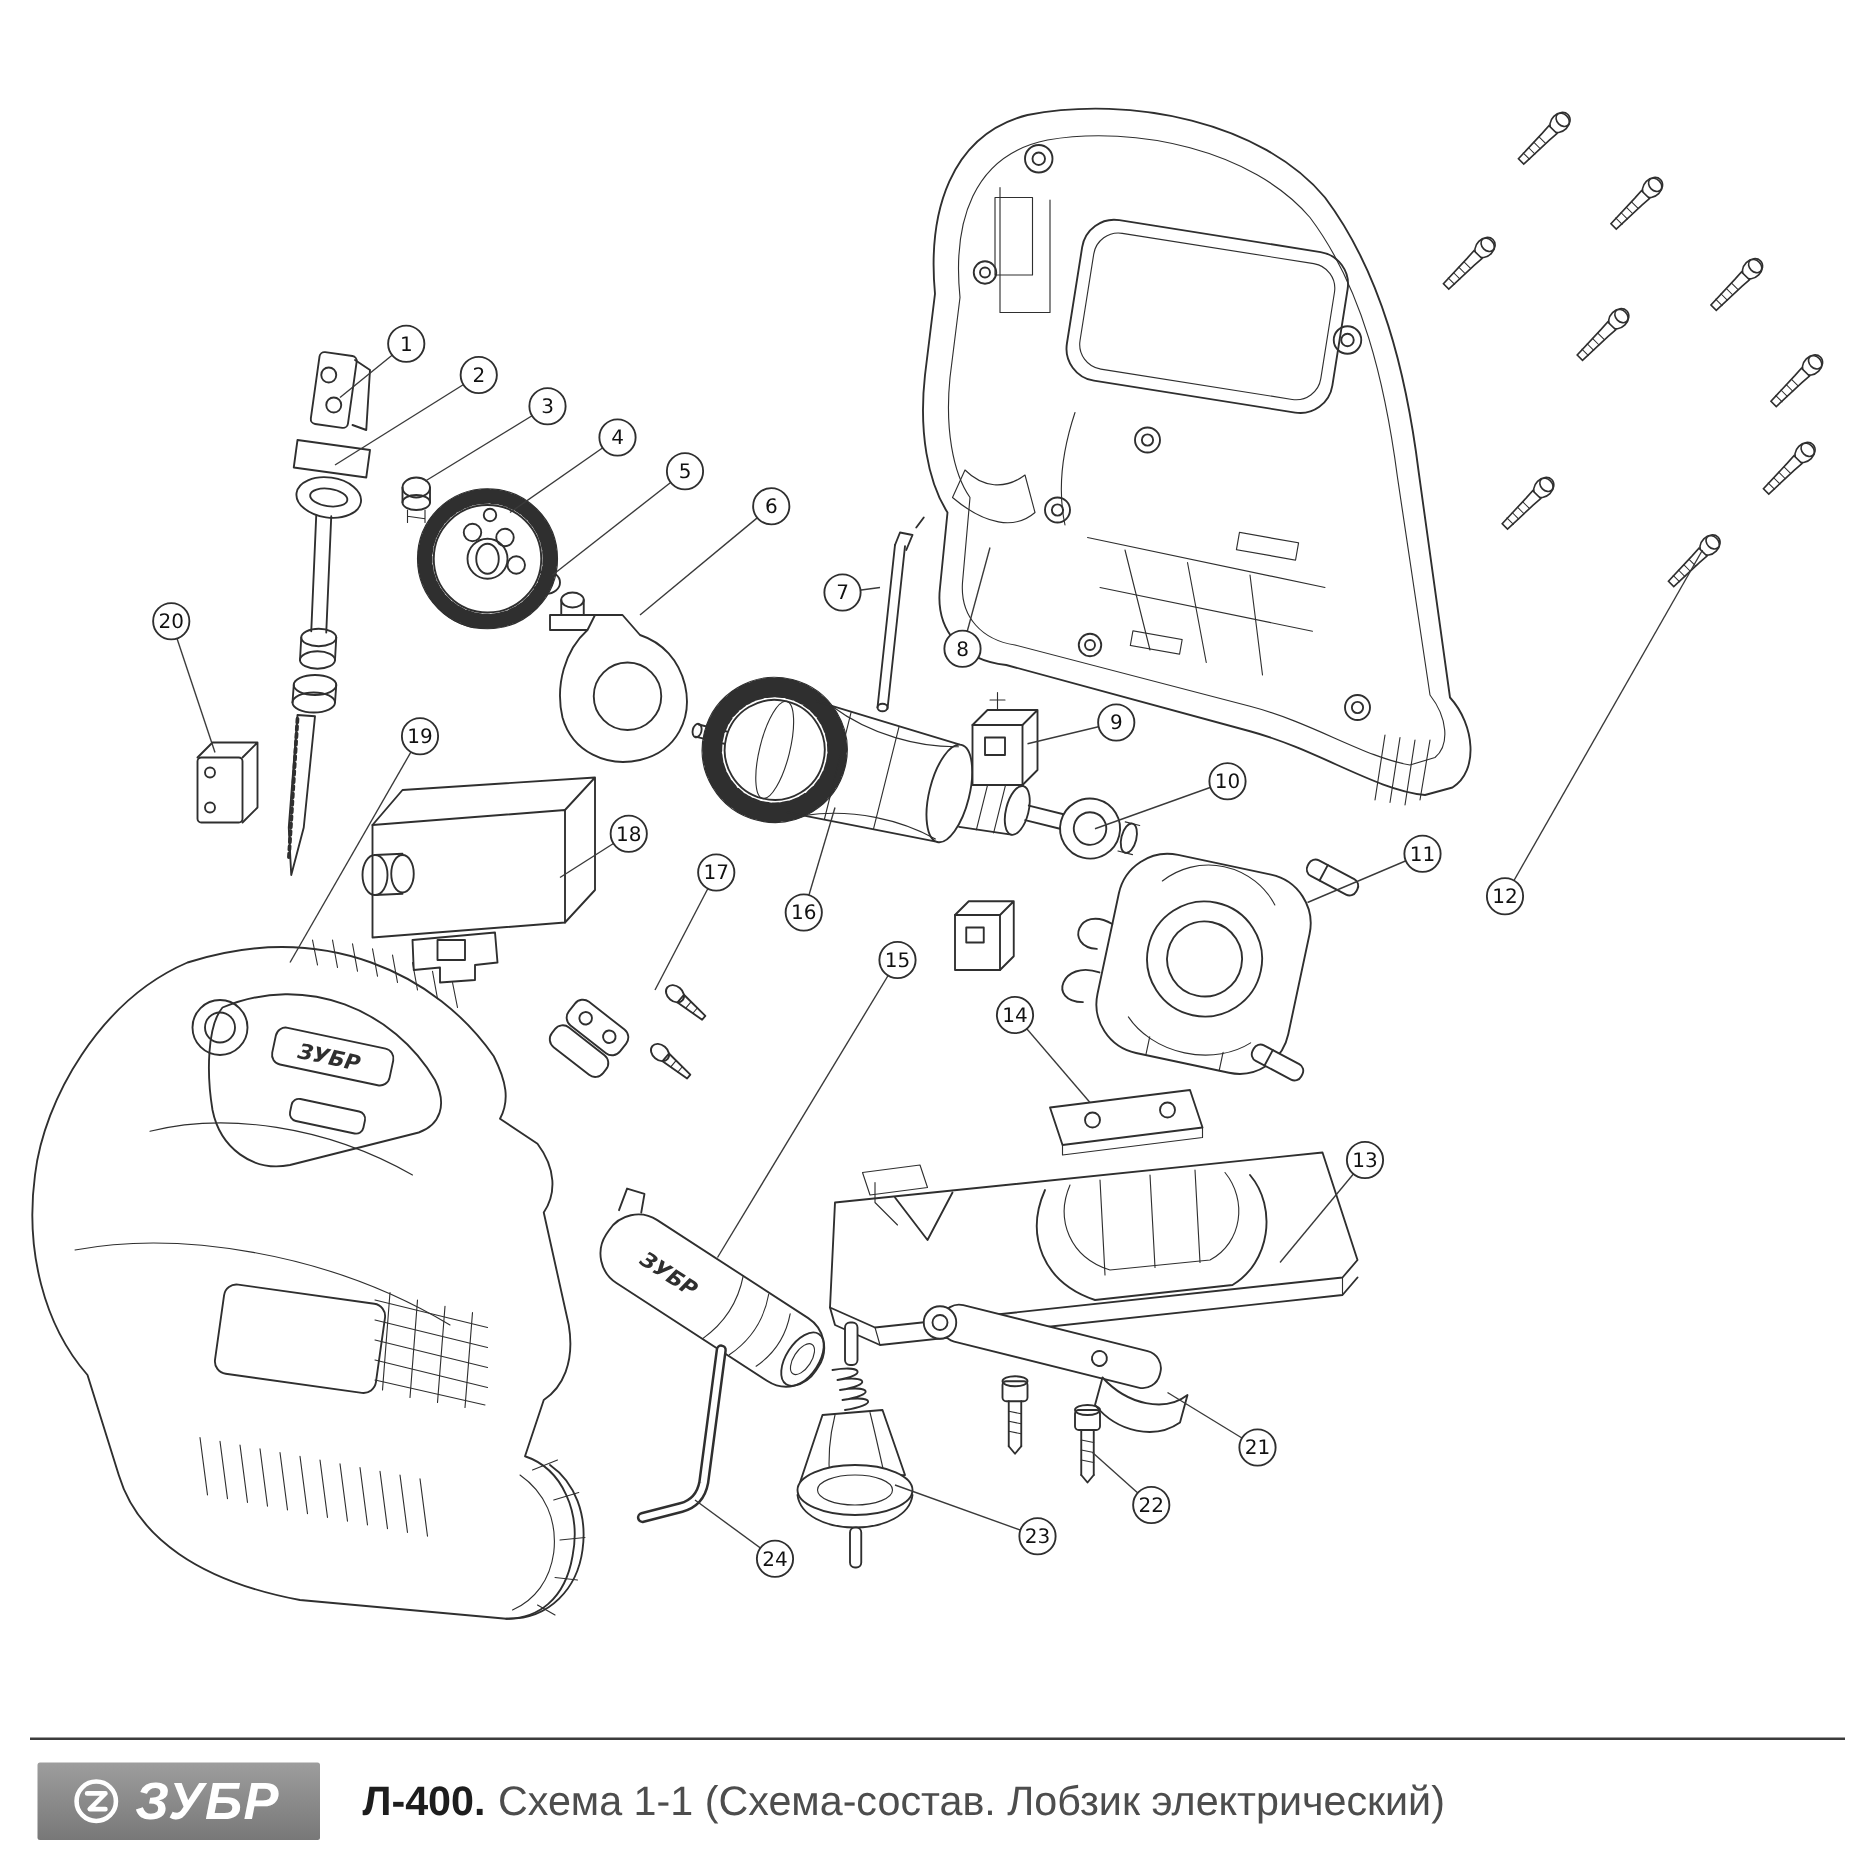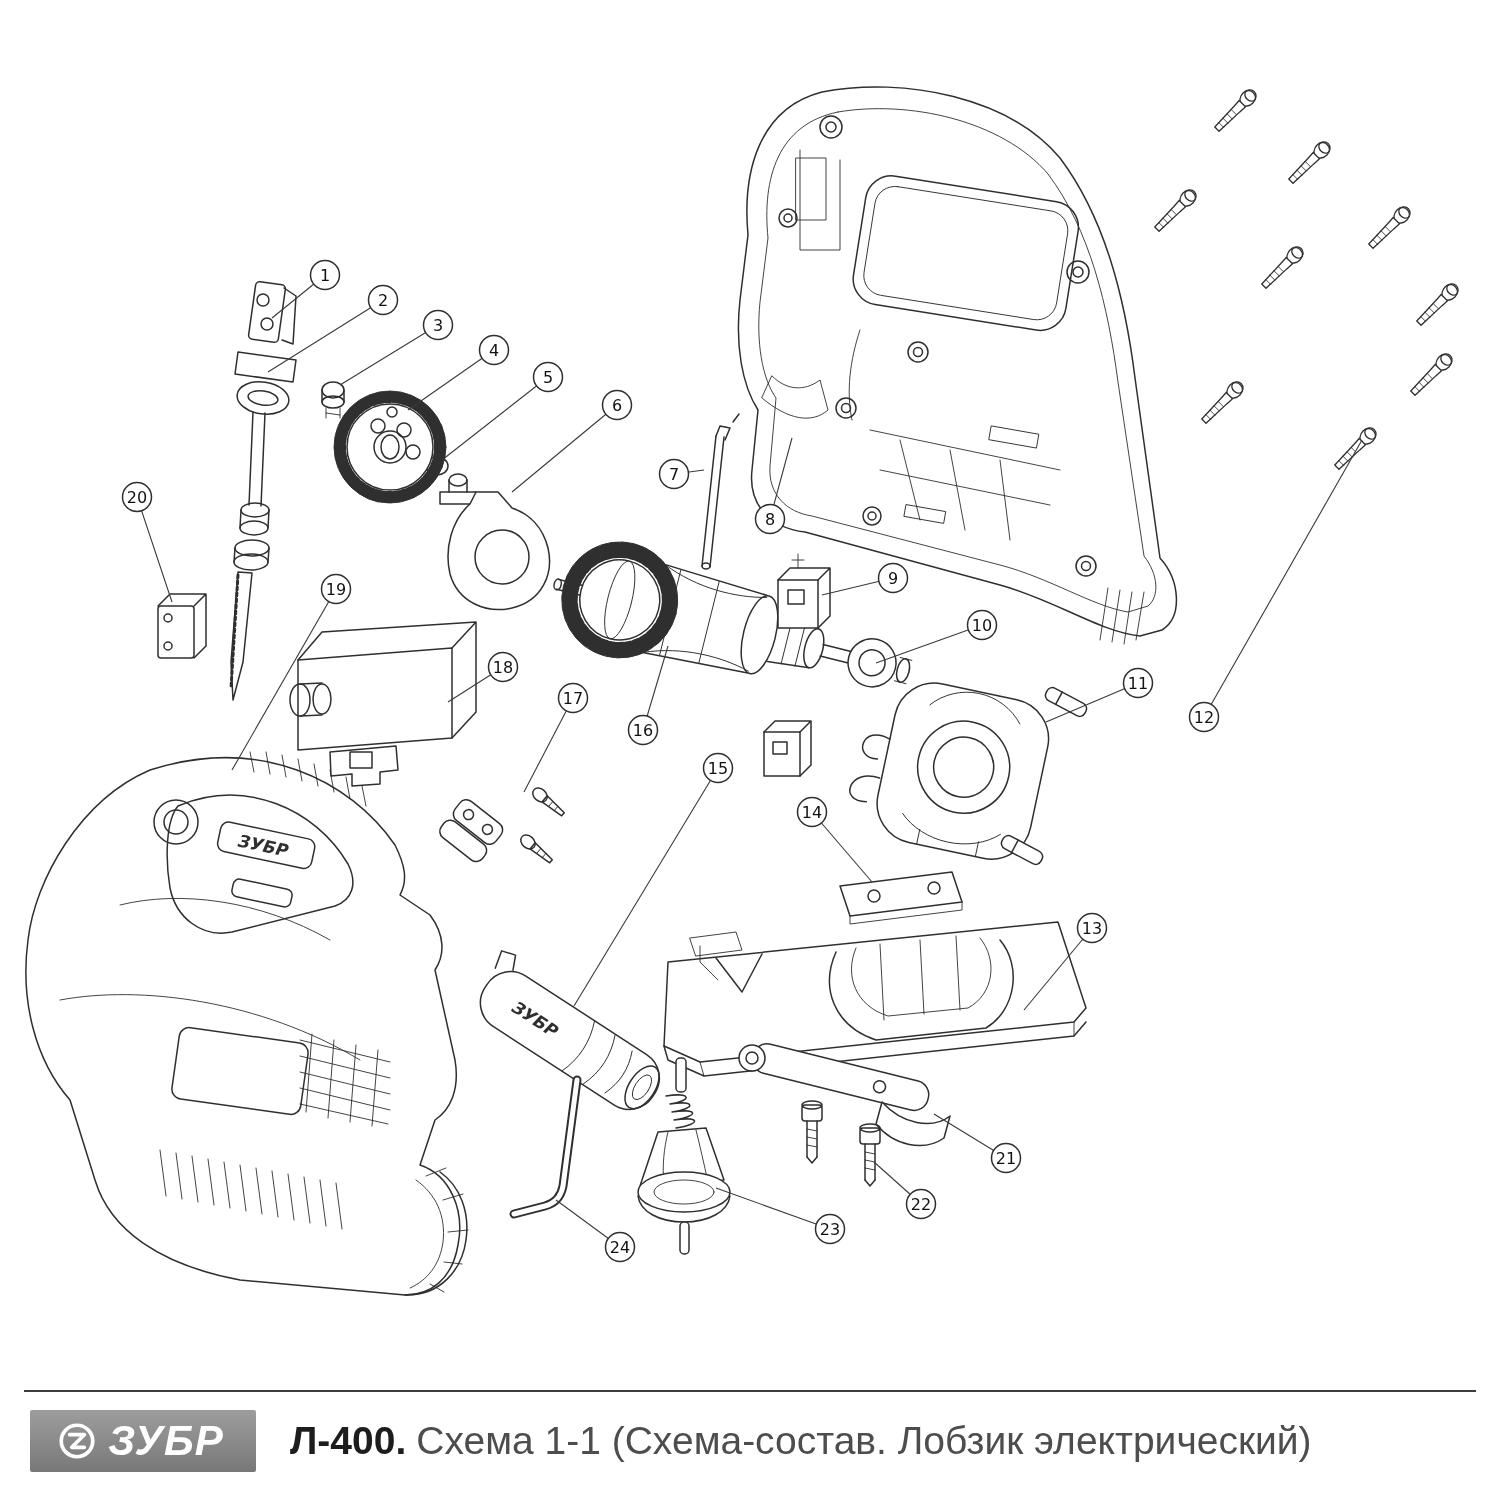--- a/index.html
+++ b/index.html
@@ -13,21 +13,21 @@
   #callouts-layer line{stroke:#3a3a3a;stroke-width:1.1;}
   #callouts-layer circle{fill:#ffffff;stroke:#2f2f2f;stroke-width:1.5;}
   #callouts-layer text{font-size:16px;fill:#111111;font-family:"DejaVu Sans",sans-serif;}
   .footer{position:absolute;left:0;top:1390px;width:1500px;height:110px;background:#ffffff;}
   .footer-rule{margin:0 24px;border-top:2px solid #3c3c3c;}
   .footer-row{display:flex;align-items:center;gap:34px;padding:18px 24px 0 30px;}
   .logo{width:226px;height:62px;background:linear-gradient(180deg,#9d9d9d,#787878);
         display:flex;align-items:center;justify-content:center;gap:10px;border-radius:2px;}
   .logo-text{color:#ffffff;font-weight:bold;font-style:italic;font-size:42px;letter-spacing:1px;
         font-family:"Liberation Sans",sans-serif;line-height:1;padding-right:6px;}
-  .title{font-size:39px;color:#4d4d4d;font-family:"Liberation Sans",sans-serif;}
+  .title{font-size:33px;color:#4d4d4d;font-family:"Liberation Sans",sans-serif;}
   .model{font-weight:bold;color:#1d1d1d;margin-right:10px;}
 </style>
 </head>
 <body>
 
 <div class="page">
 
   <svg class="diagram" viewBox="0 0 1500 1390">
     <defs>
       <g id="screw-sym" stroke="#2f2f2f" stroke-width="1.3" fill="#ffffff">

